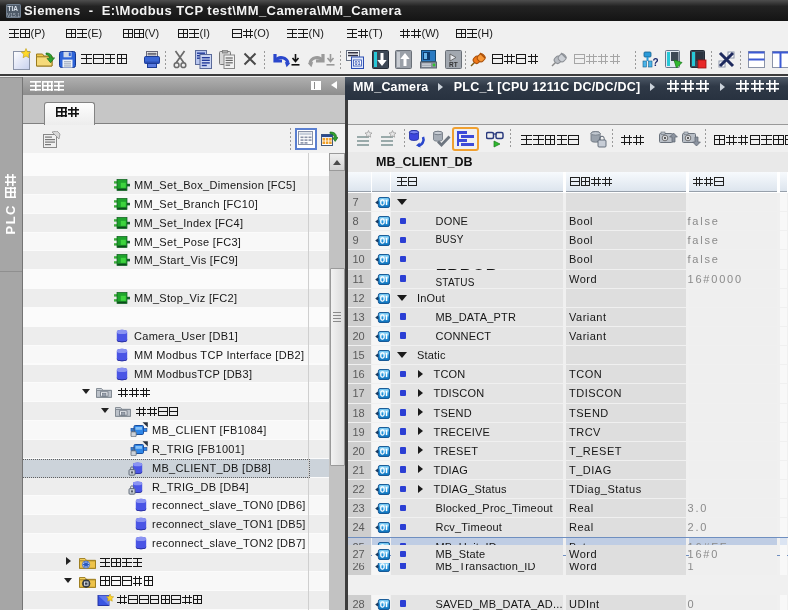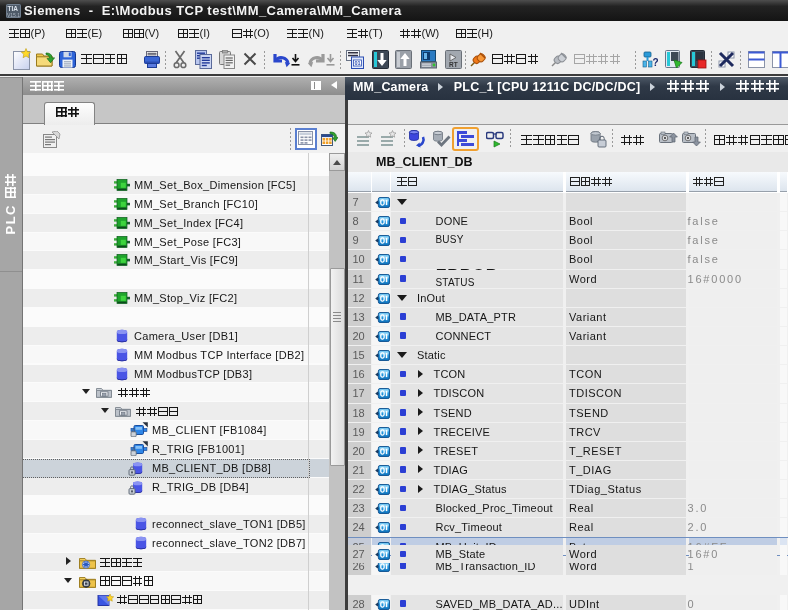--- a/index.html
+++ b/index.html
@@ -430,20 +430,27 @@
         </svg>
         <div class="a" style="left:129px;top:3px;font-size:11px;letter-spacing:.3px;color:#161616;white-space:nowrap">MB_CLIENT_DB [DB8]</div>
       </div>
       <div class="a" style="left:0;top:324.60px;width:329px;height:18.85px">
         <div class="a" style="left:0;top:0;width:329px;height:17.85px;background:#ededed"></div>
         <svg class="a" style="left:105px;top:2px" width="16" height="15" viewBox="0 0 16 15">
           <use href="#dbl"></use>
         </svg>
         <div class="a" style="left:129px;top:3px;font-size:11px;letter-spacing:.3px;color:#161616;white-space:nowrap">R_TRIG_DB [DB4]</div>
       </div>
+      <div class="a" style="left:0;top:343.45px;width:329px;height:18.85px">
+        <div class="a" style="left:0;top:0;width:329px;height:17.85px;background:#f8f8f8"></div>
+        <svg class="a" style="left:112px;top:2px" width="12" height="14" viewBox="0 0 12 14">
+          <use href="#db"></use>
+        </svg>
+        <div class="a" style="left:129px;top:3px;font-size:11px;letter-spacing:.3px;color:#161616;white-space:nowrap">reconnect_slave_TON0 [DB6]</div>
+      </div>
       <div class="a" style="left:0;top:362.30px;width:329px;height:18.85px">
         <div class="a" style="left:0;top:0;width:329px;height:17.85px;background:#ededed"></div>
         <svg class="a" style="left:112px;top:2px" width="12" height="14" viewBox="0 0 12 14">
           <use href="#db"></use>
         </svg>
         <div class="a" style="left:129px;top:3px;font-size:11px;letter-spacing:.3px;color:#161616;white-space:nowrap">reconnect_slave_TON1 [DB5]</div>
       </div>
       <div class="a" style="left:0;top:381.15px;width:329px;height:18.85px">
         <div class="a" style="left:0;top:0;width:329px;height:17.85px;background:#f8f8f8"></div>
         <svg class="a" style="left:112px;top:2px" width="12" height="14" viewBox="0 0 12 14">

